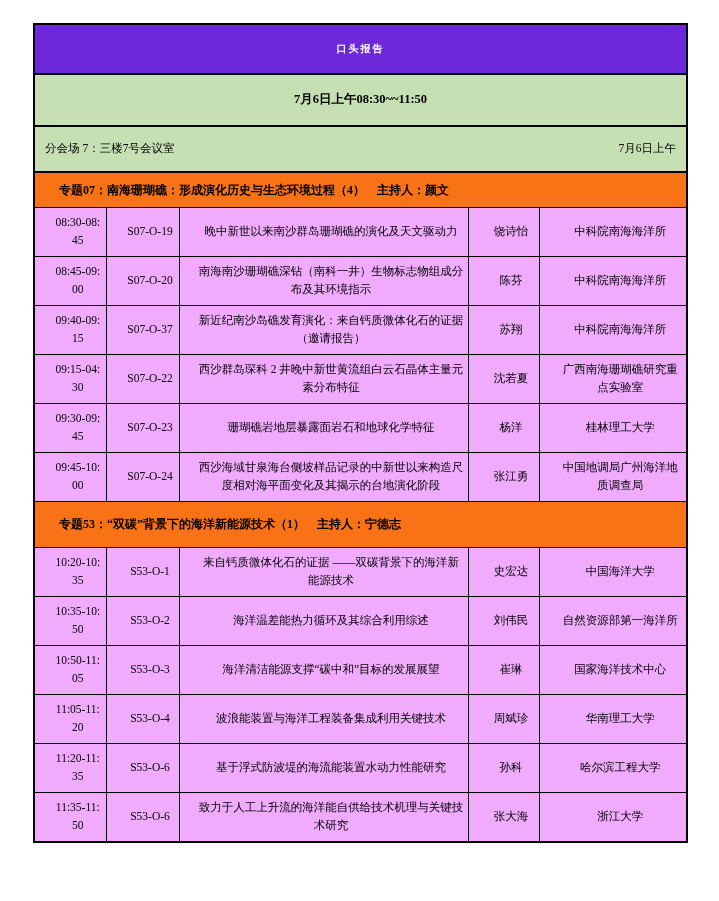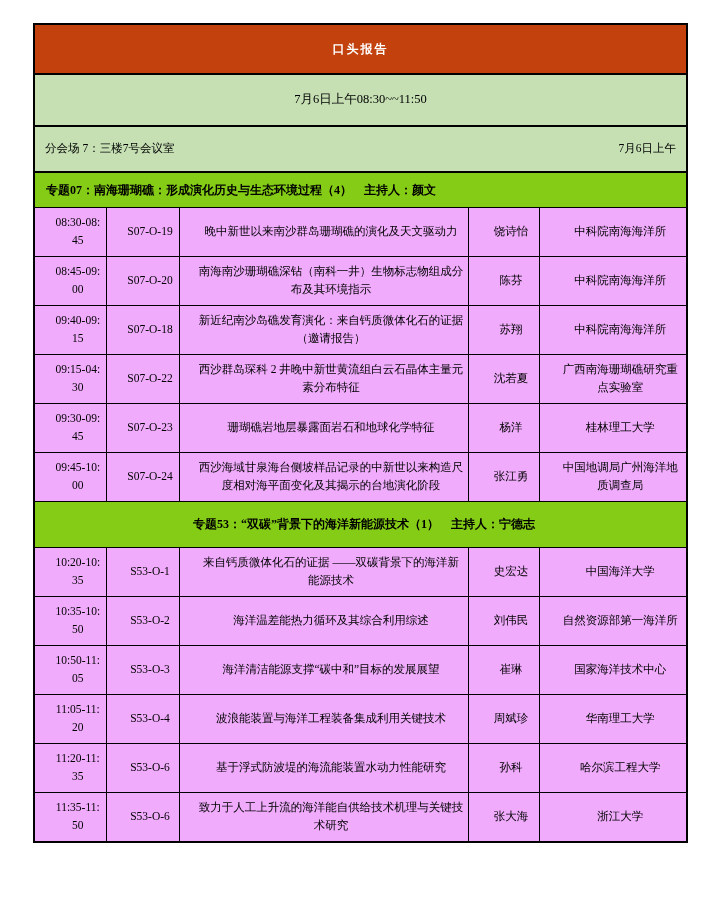--- a/index.html
+++ b/index.html
@@ -34,58 +34,58 @@
     word-break: break-all;
   }
   
   col.c-time { width: 72px; }
   col.c-code { width: 73px; }
   col.c-title { width: 289px; }
   col.c-name { width: 71px; }
   col.c-inst { width: 148px; }
 
   tr.row-title td {
-    background: #c2410c;
+    background: #6d28d9;
     color: #ffffff;
     font-weight: bold;
-    font-size: 12px;
+    font-size: 10px;
     height: 44px;
     letter-spacing: 2px;
     border-bottom: 2px solid #000;
     margin-top: 20px;
   }
   tr.row-date td {
     background: #C6E0B4;
-    font-weight: normal;
+    font-weight: bold;
     font-size: 12.5px;
     height: 46px;
     border-bottom: 2px solid #000;
   }
   tr.row-venue td {
     background: #C6E0B4;
     height: 44px;
     padding: 0 10px;
     border-bottom: 2px solid #000;
   }
   .venue-flex {
     display: flex;
     justify-content: space-between;
     align-items: center;
     width: 100%;
     gap: 17px;
   }
   tr.row-session td {
-    background: #84cc16;
+    background: #f97316;
     text-align: left;
     font-weight: bold;
     font-size: 12px;
     height: 30px;
-    padding-left: 11px;
-  }
-  tr.row-session.tall td { height: 41px; text-align: center; }
+    padding-left: 24px;
+  }
+  tr.row-session.tall td { height: 41px; }
   tr.data-row td { height: 44px; background: #f0abfc; padding-left: 19px; }
   tr.row-break td {
     background: #D0CECE;
     height: 41px;
   }
 </style>
 </head>
 <body>
 
 <div class="sheet">
@@ -126,21 +126,21 @@
       </tr>
       <tr class="data-row">
         <td>08:45-09:00</td>
         <td>S07-O-20</td>
         <td>南海南沙珊瑚礁深钻（南科一井）生物标志物组成分布及其环境指示</td>
         <td>陈芬</td>
         <td>中科院南海海洋所</td>
       </tr>
       <tr class="data-row">
         <td>09:40-09:15</td>
-        <td>S07-O-18</td>
+        <td>S07-O-37</td>
         <td>新近纪南沙岛礁发育演化：来自钙质微体化石的证据（邀请报告）</td>
         <td>苏翔</td>
         <td>中科院南海海洋所</td>
       </tr>
       <tr class="data-row">
         <td>09:15-04:30</td>
         <td>S07-O-22</td>
         <td>西沙群岛琛科 2 井晚中新世黄流组白云石晶体主量元素分布特征</td>
         <td>沈若夏</td>
         <td>广西南海珊瑚礁研究重点实验室</td>

